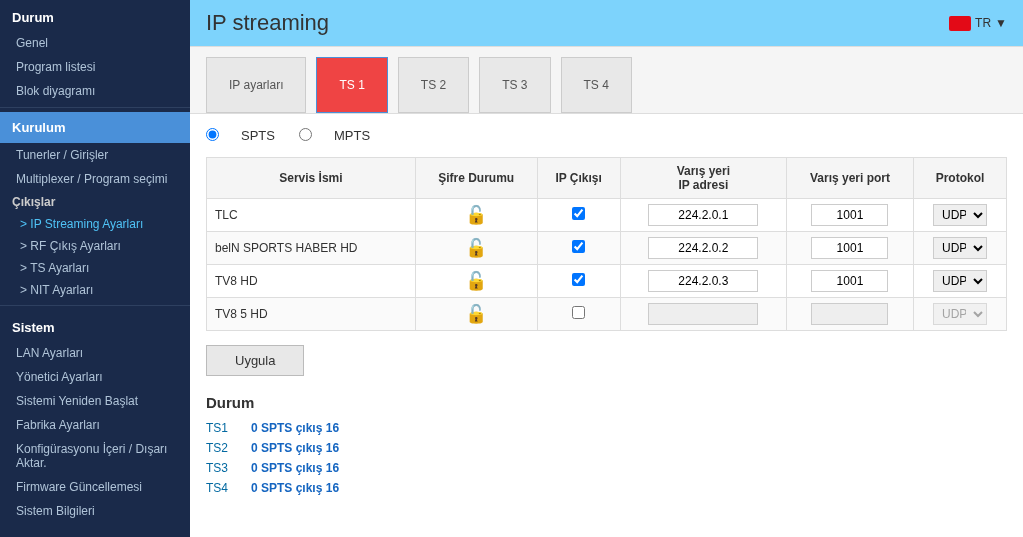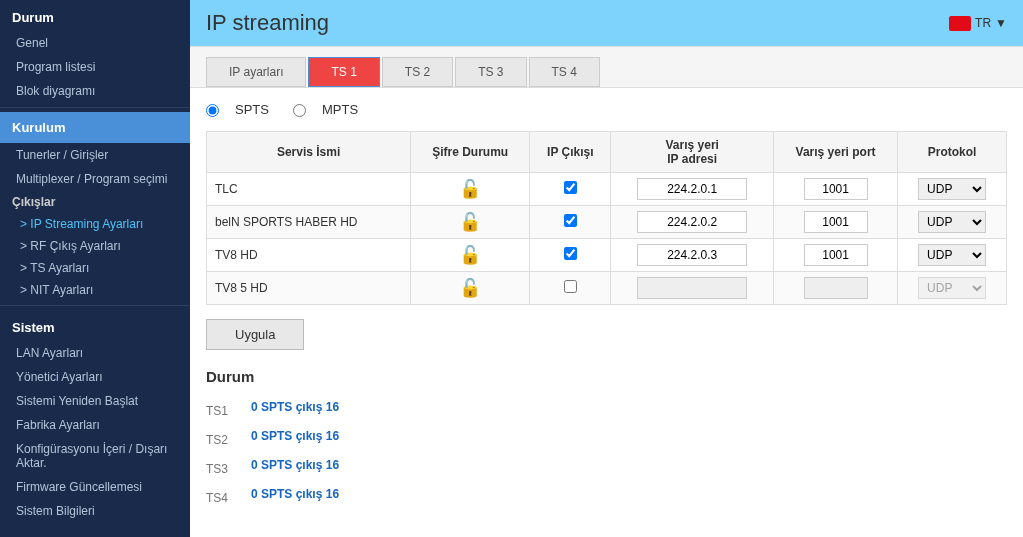--- a/index.html
+++ b/index.html
@@ -72,27 +72,27 @@
 
     
     .tabs-row {
       display: flex;
       gap: 0;
       padding: 10px 16px 0 16px;
       background: #f5f5f5;
       border-bottom: 1px solid #ddd;
     }
     .tab {
-      padding: 7px 22px;
+      padding: 20px 22px;
       border: 1px solid #ccc;
       background: #e8e8e8;
       color: #555;
       cursor: pointer;
       font-size: 12px;
-      margin-right: 2px;
+      margin-right: 10px;
     }
     .tab.active {
       background: #ef4444;
       color: #fff;
       border-color: #4a90d9;
     }
 
     
     #content {
       padding: 14px 16px;
@@ -100,22 +100,22 @@
 
     
     .radio-row {
       display: flex;
       gap: 24px;
       align-items: center;
       margin-bottom: 14px;
     }
     .radio-option {
       display: flex;
-      align-items: flex-end;
-      gap: 16px;
+      align-items: flex-start;
+      gap: 22px;
       cursor: pointer;
       font-size: 13px;
       color: #333;
     }
     input[type="radio"] { cursor: pointer; }
 
     
     .stream-table {
       width: 100%;
       border-collapse: collapse;
@@ -143,32 +143,32 @@
 
     .ip-input {
       width: 110px;
       border: 1px solid #ccc;
       padding: 3px 5px;
       font-size: 12px;
       text-align: center;
     }
     .ip-input:disabled { background: #eee; }
     .port-input {
-      width: 64px;
+      width: 77px;
       border: 1px solid #ccc;
       padding: 3px 5px;
       font-size: 12px;
       text-align: center;
     }
     .port-input:disabled { background: #eee; }
     .proto-select {
       font-size: 12px;
       border: 1px solid #ccc;
       padding: 2px 4px;
-      width: 68px;
+      width: 54px;
     }
     .proto-select:disabled { background: #eee; }
 
     
     .apply-btn {
       margin-top: 14px;
       padding: 7px 28px;
       background: #e8e8e8;
       border: 1px solid #bbb;
       cursor: pointer;
@@ -189,22 +189,21 @@
     }
     .status-row {
       display: flex;
       align-items: center;
       margin-bottom: 6px;
       gap: 10px;
     }
     .status-label {
       width: 35px;
       font-size: 12px;
-      color: #737373;
-      margin-top: 9px;
+      color: #0369a1;
     }
     .status-value {
       font-size: 12px;
       color: #1565c0;
       font-weight: bold;
     }
 
     
     .kurulum-header {
       background: #4a90d9;

